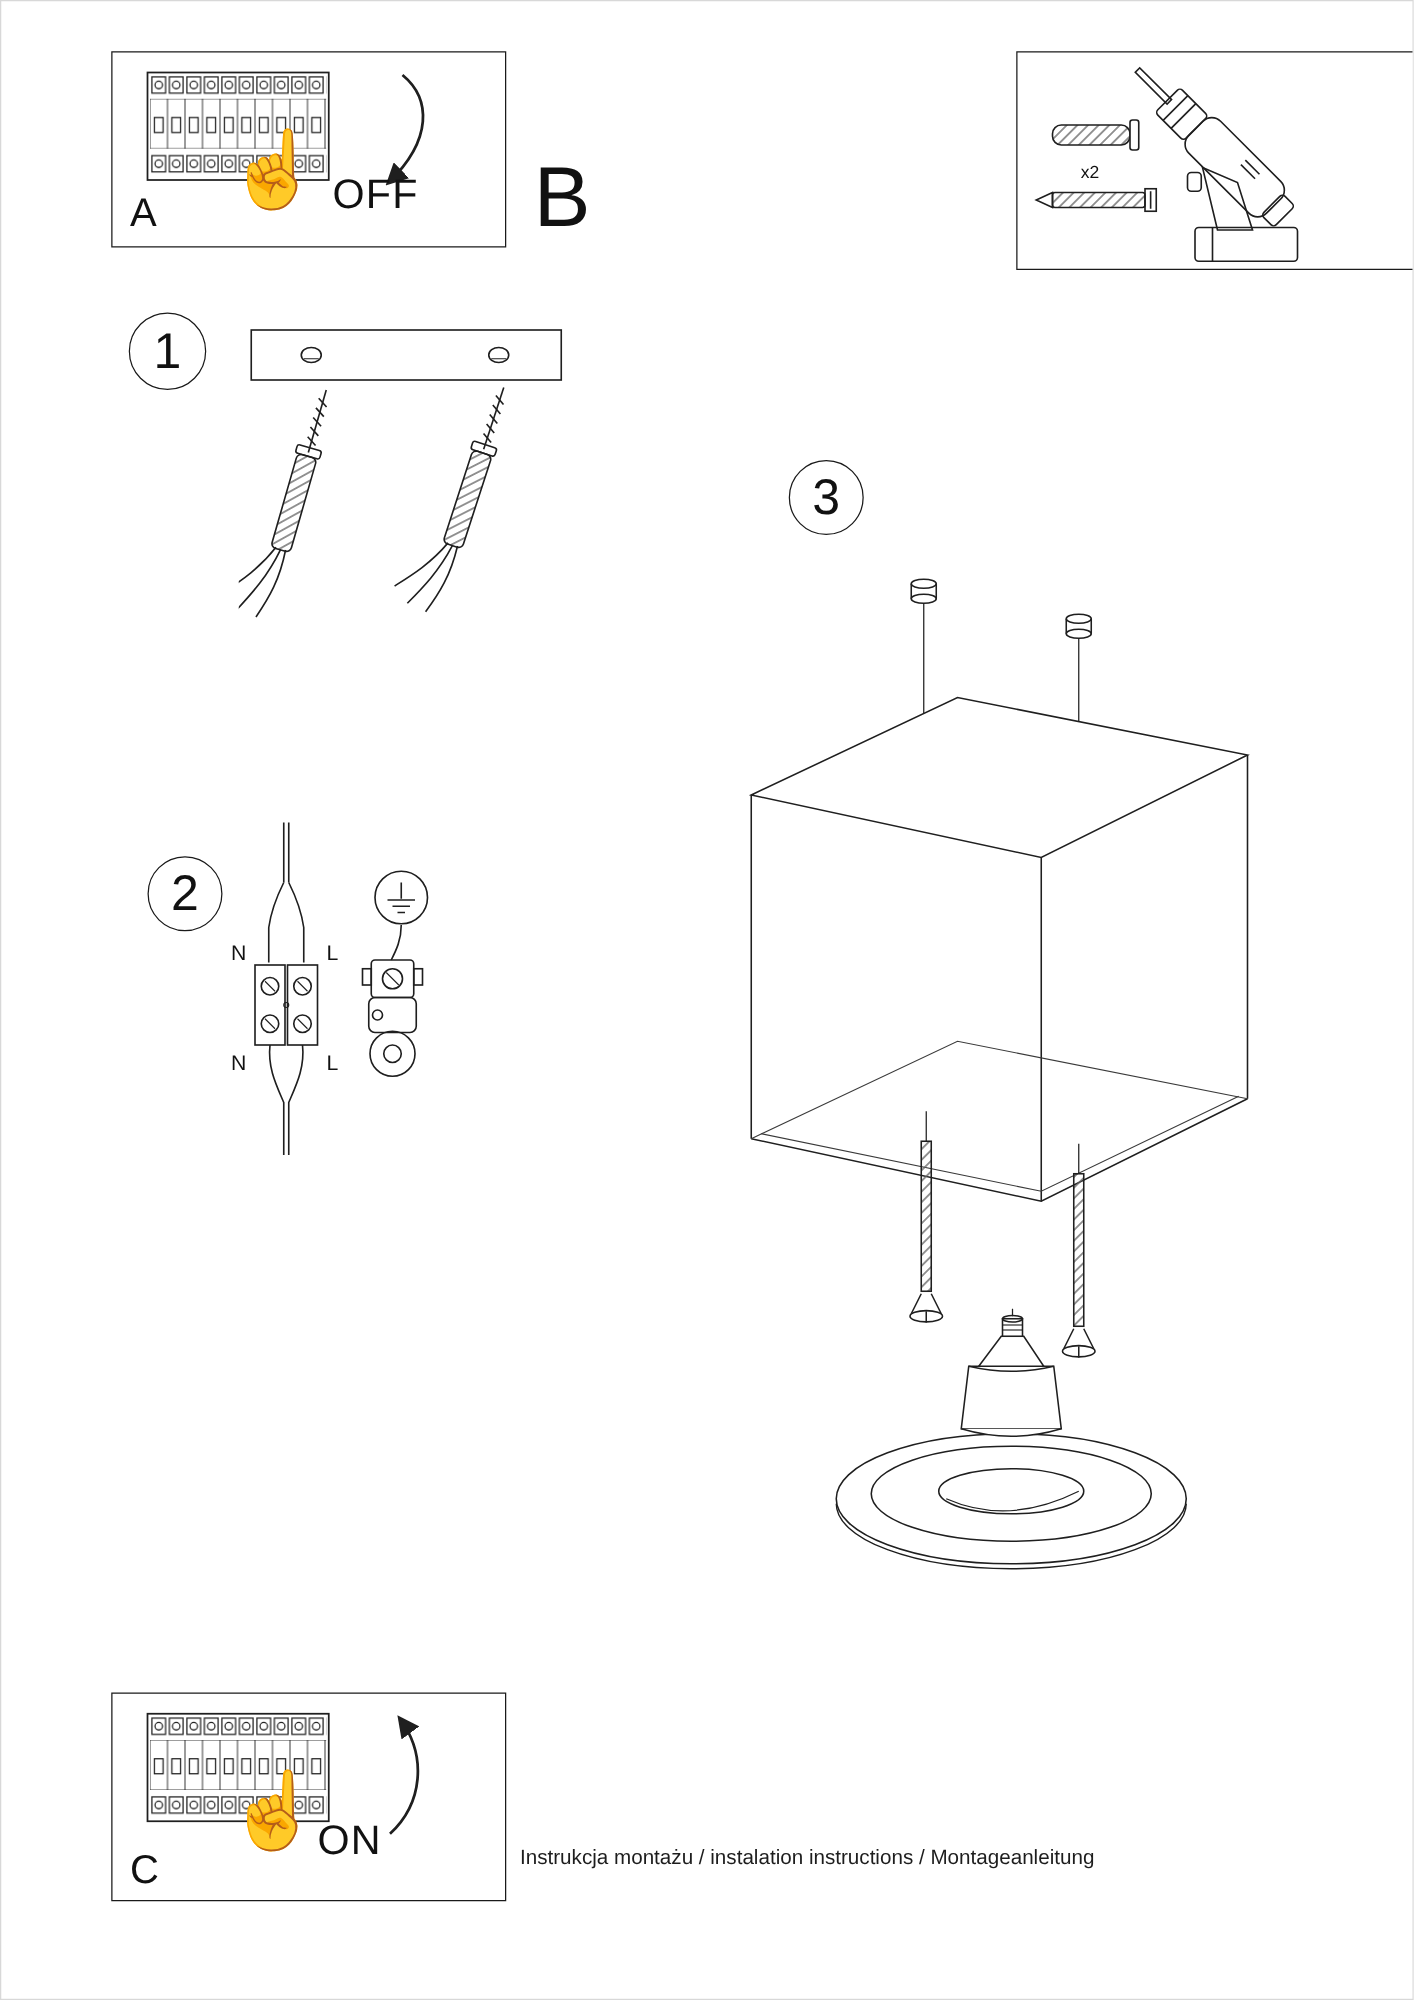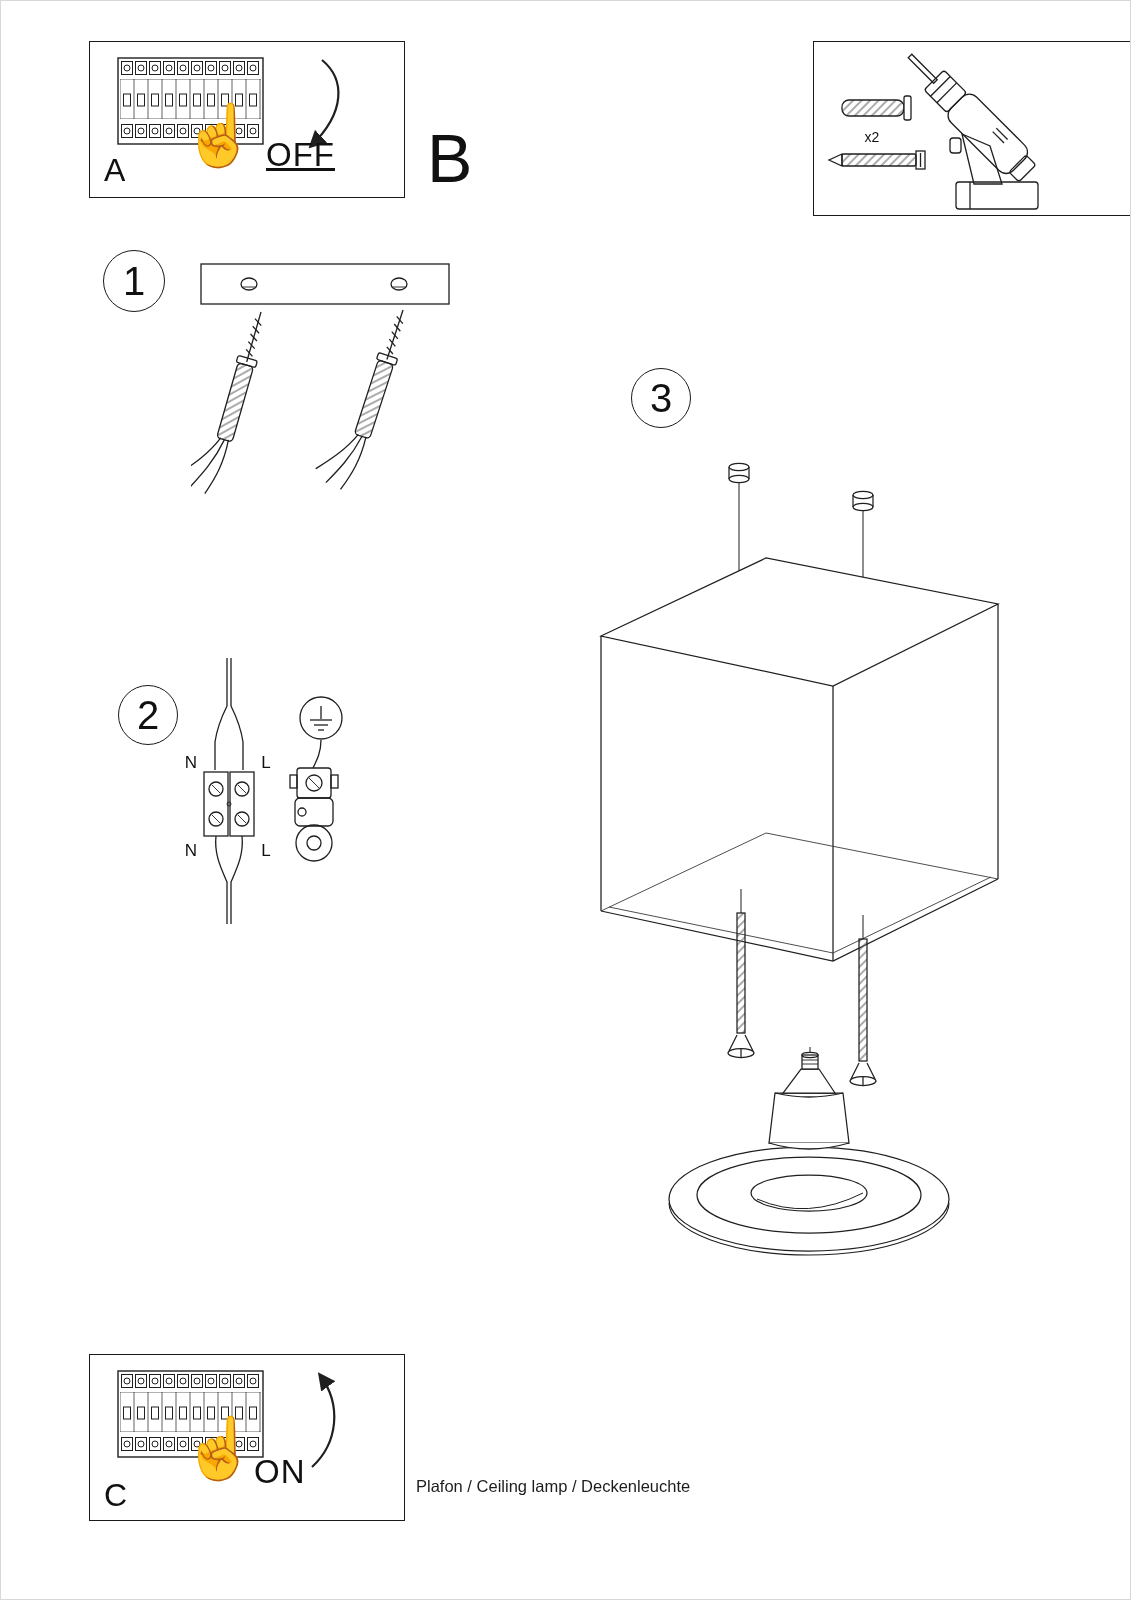--- a/index.html
+++ b/index.html
@@ -59,21 +59,21 @@
           <rect x="0" y="0" width="141" height="40" fill="url(#pat-mod)"></rect>
         </g>
       <g transform="translate(4,67)">
           <rect x="0" y="0" width="141" height="17" fill="url(#pat-term)"></rect>
         </g>
     </svg>
     <div class="abs hand-glyph" style="left:92px; top:64px;">☝</div>
     <svg class="abs" style="left:198px; top:10px;" width="70" height="112" viewBox="0 0 70 112">
       <path d="M34,8 C57,27 58,60 23,94" fill="none" stroke="#1f1f1f" stroke-width="2.2" marker-end="url(#arrhead)"></path>
     </svg>
-    <div class="abs switch-word" style="left:176px; top:94px;text-decoration:underline;">OFF</div>
+    <div class="abs switch-word" style="left:176px; top:94px;">OFF</div>
     <div class="abs corner-letter" style="left:14px; top:110px;">A</div>
   </div>
 
   <div class="abs big-letter" style="left:426px; top:118px;">B</div>
 
   <div class="abs frame" style="left:812px; top:40px; width:343px; height:175px;">
     <svg class="abs" style="left:0; top:0;" width="284" height="171" viewBox="0 0 284 171">
       <g stroke="#1f1f1f" fill="none" stroke-width="1.3">
 
         <g>
@@ -300,16 +300,16 @@
     </svg>
     <div class="abs hand-glyph" style="left:92px; top:64px;">☝</div>
     <svg class="abs" style="left:198px; top:10px;" width="70" height="112" viewBox="0 0 70 112">
       <path d="M24,102 C50,78 54,40 32,10" fill="none" stroke="#1f1f1f" stroke-width="2.2" marker-end="url(#arrhead)"></path>
     </svg>
     <div class="abs switch-word" style="left:164px; top:98px;">ON</div>
     <div class="abs corner-letter" style="left:14px; top:122px;">C</div>
   </div>
 
   <div class="abs footer" style="left:415px; top:1472px; width:640px;">
-    <div>Plafon / Ceiling lamp / Deckenleuchte</div>
+    <div>Instrukcja montażu / instalation instructions / Montageanleitung</div>
   </div>
 
 </div>
 
 </body></html>

